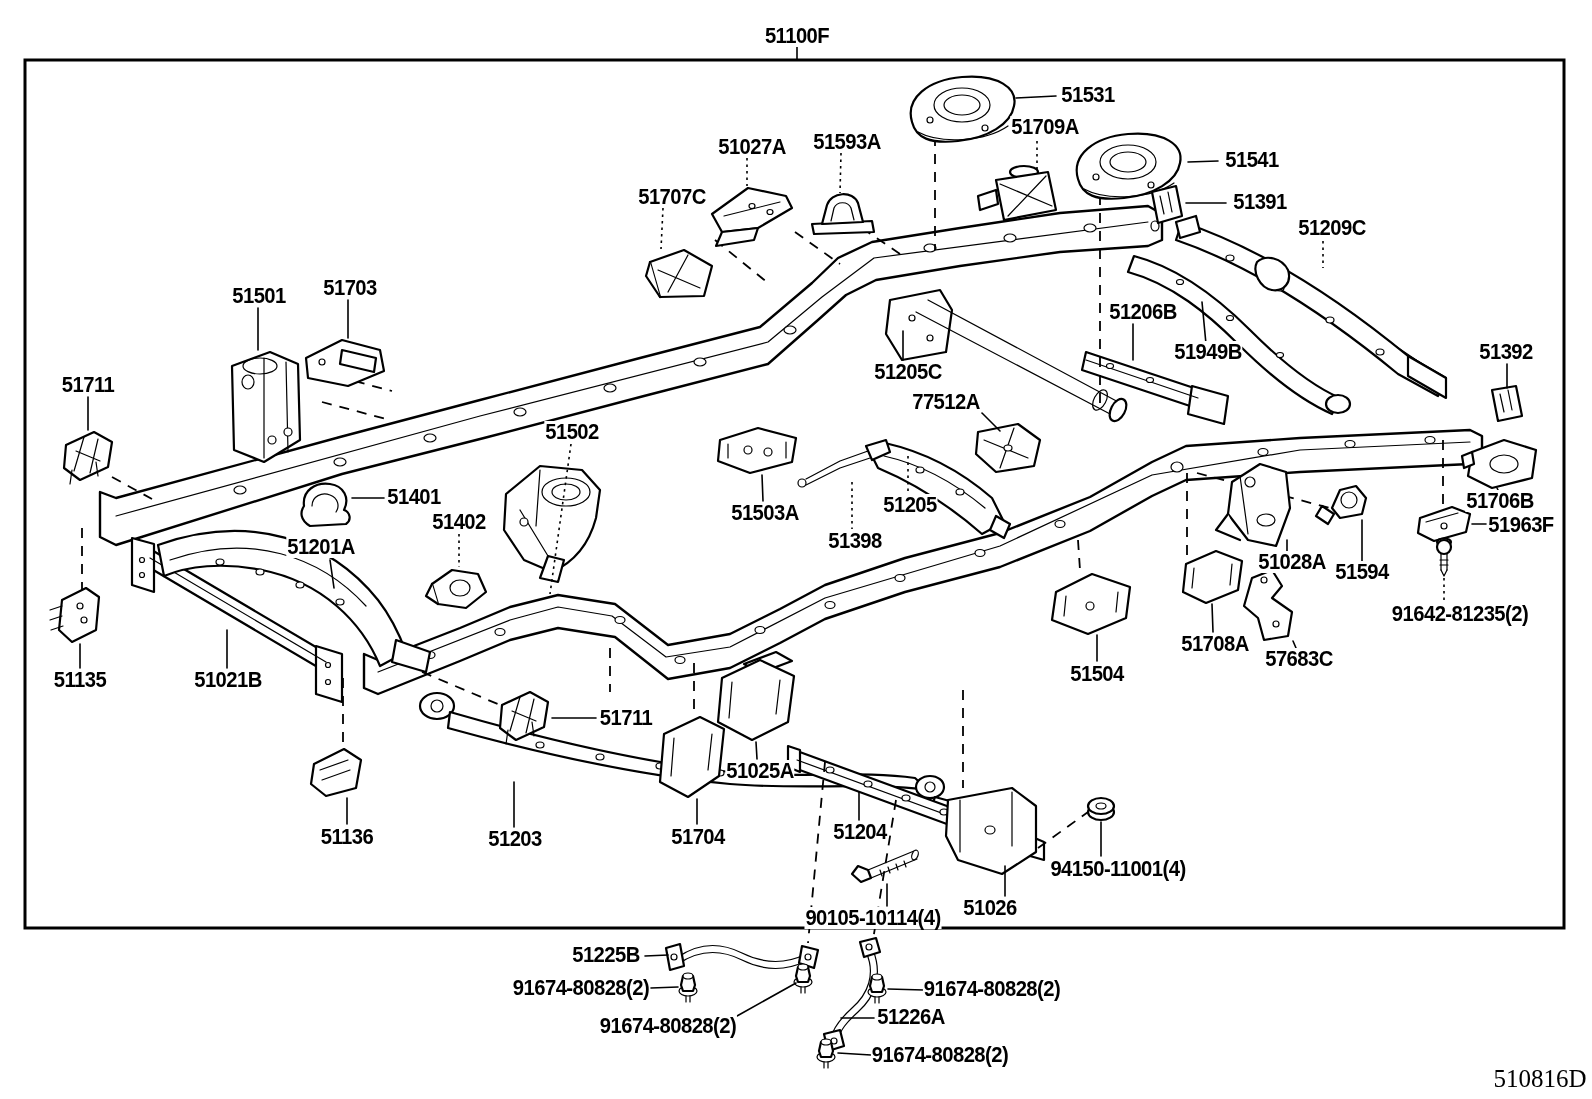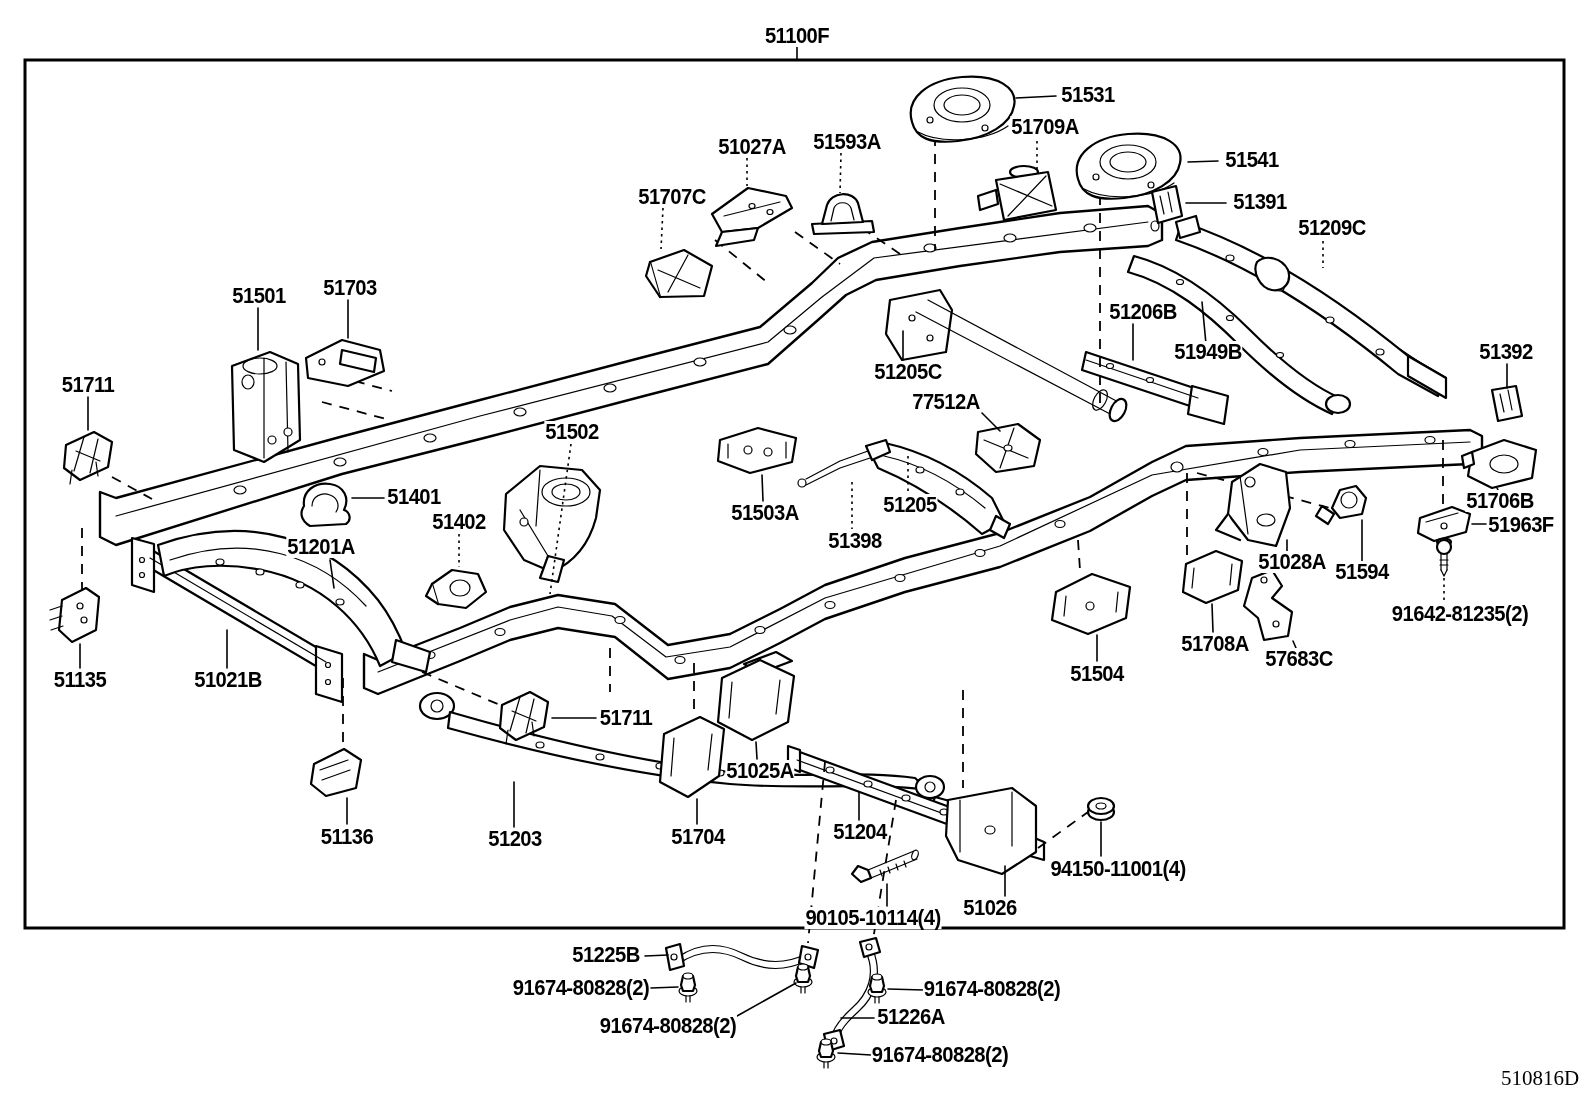--- a/index.html
+++ b/index.html
@@ -5,21 +5,21 @@
   :root{ --ink:#000000; --paper:#ffffff; }
   html,body{margin:0;padding:0;background:var(--paper);}
   .stage{position:relative;width:1592px;height:1099px;background:var(--paper);
          font-family:"Liberation Sans",sans-serif;overflow:hidden;}
   .stage svg{position:absolute;left:0;top:0;}
   .labels-layer{position:absolute;left:0;top:0;width:100%;height:100%;}
   .part-label{position:absolute;transform:translate(-50%,-50%) scaleX(.92);
       font-weight:700;font-size:22px;line-height:1;letter-spacing:-.6px;
       white-space:nowrap;color:var(--ink);background:var(--paper);padding:0 1px;}
   .part-label.v-sheet{font-family:"Liberation Serif",serif;font-weight:400;
-      font-size:21px;letter-spacing:0;transform:translate(-50%,-50%);background:transparent;}
+      font-size:25px;letter-spacing:0;transform:translate(-50%,-50%);background:transparent;}
   
   .o{fill:#fff;stroke:var(--ink);stroke-width:2.2;stroke-linejoin:round;stroke-linecap:round;}
   .rail{fill:#fff;stroke:var(--ink);stroke-width:2.4;stroke-linejoin:round;}
   .d{fill:none;stroke:var(--ink);stroke-width:1.2;stroke-linejoin:round;stroke-linecap:round;}
   .h{fill:#fff;stroke:var(--ink);stroke-width:1.2;}
   .lead{fill:none;stroke:var(--ink);stroke-width:1.6;stroke-linecap:round;}
   .dot{fill:none;stroke:var(--ink);stroke-width:1.6;stroke-dasharray:2.5 4;}
   .dash{fill:none;stroke:var(--ink);stroke-width:1.8;stroke-dasharray:10 8;}
   .bord{fill:none;stroke:var(--ink);stroke-width:3;}
 </style>

